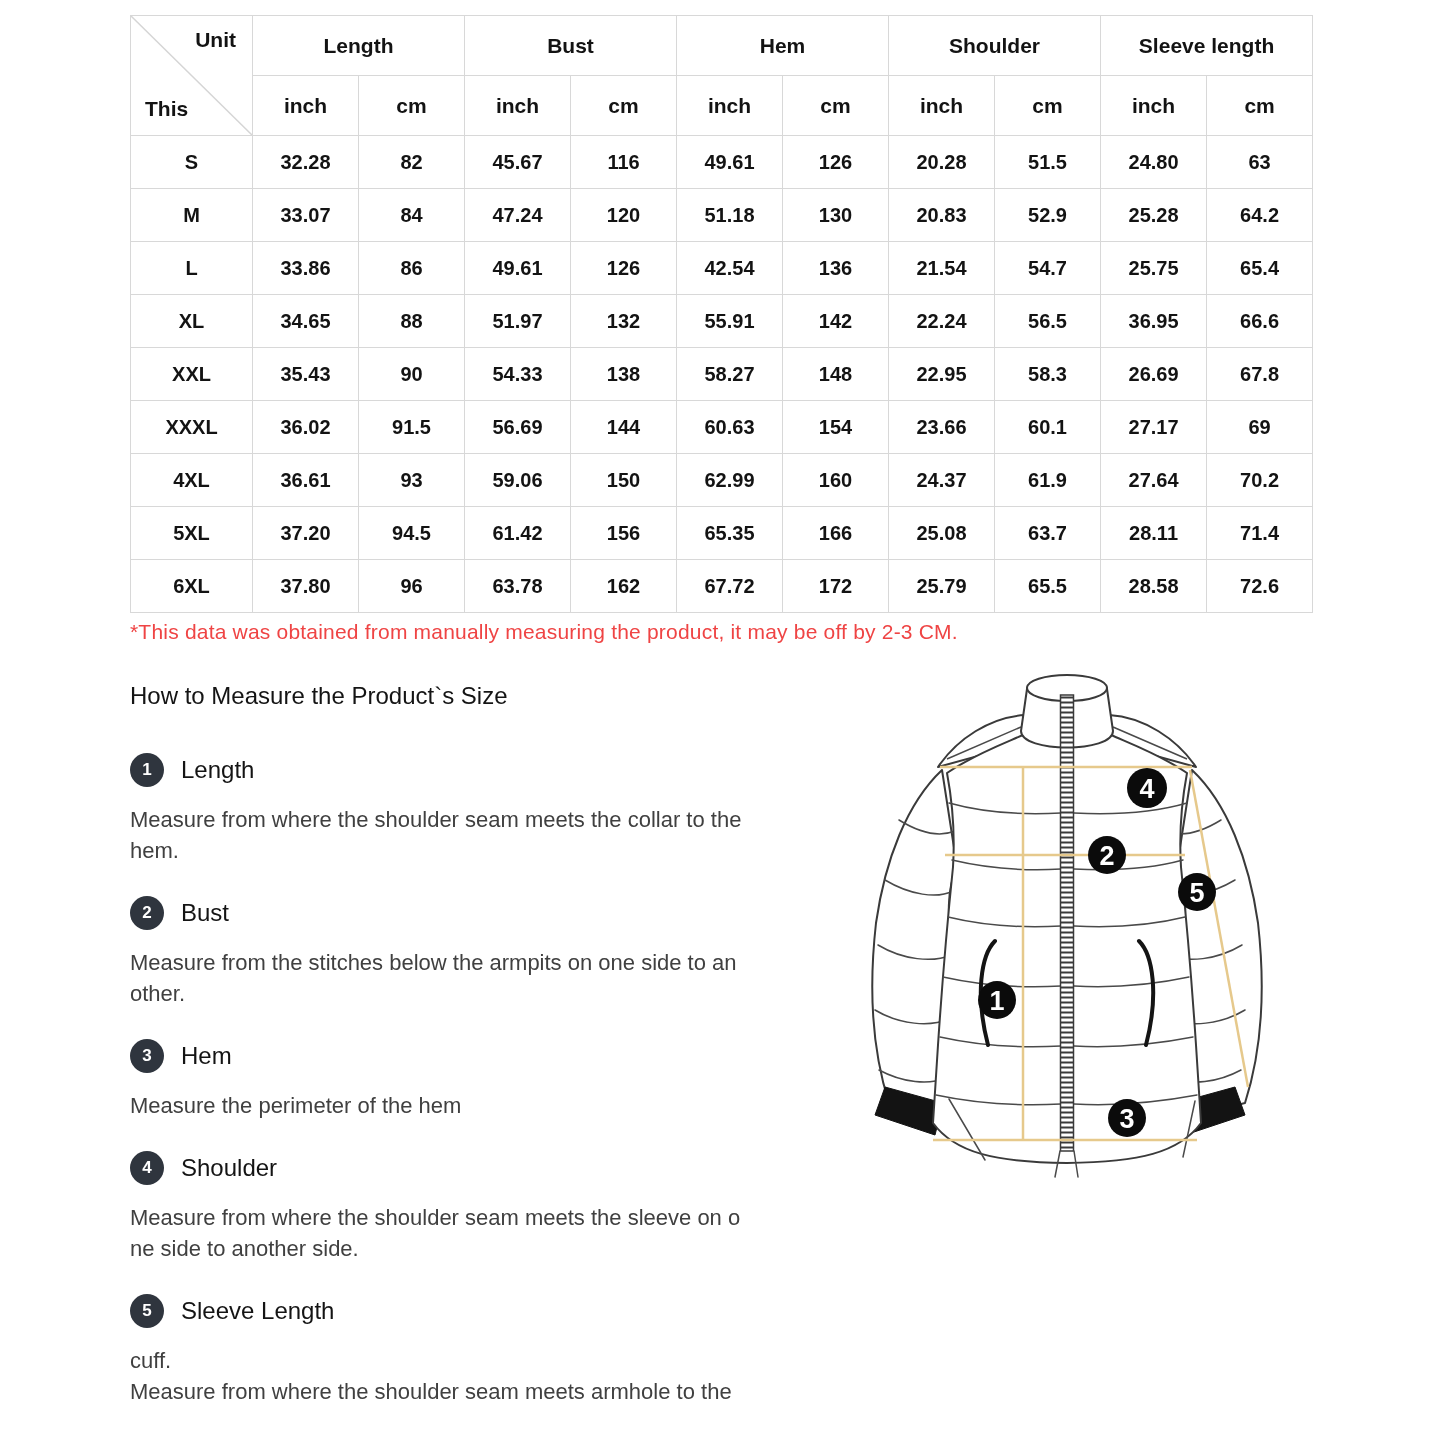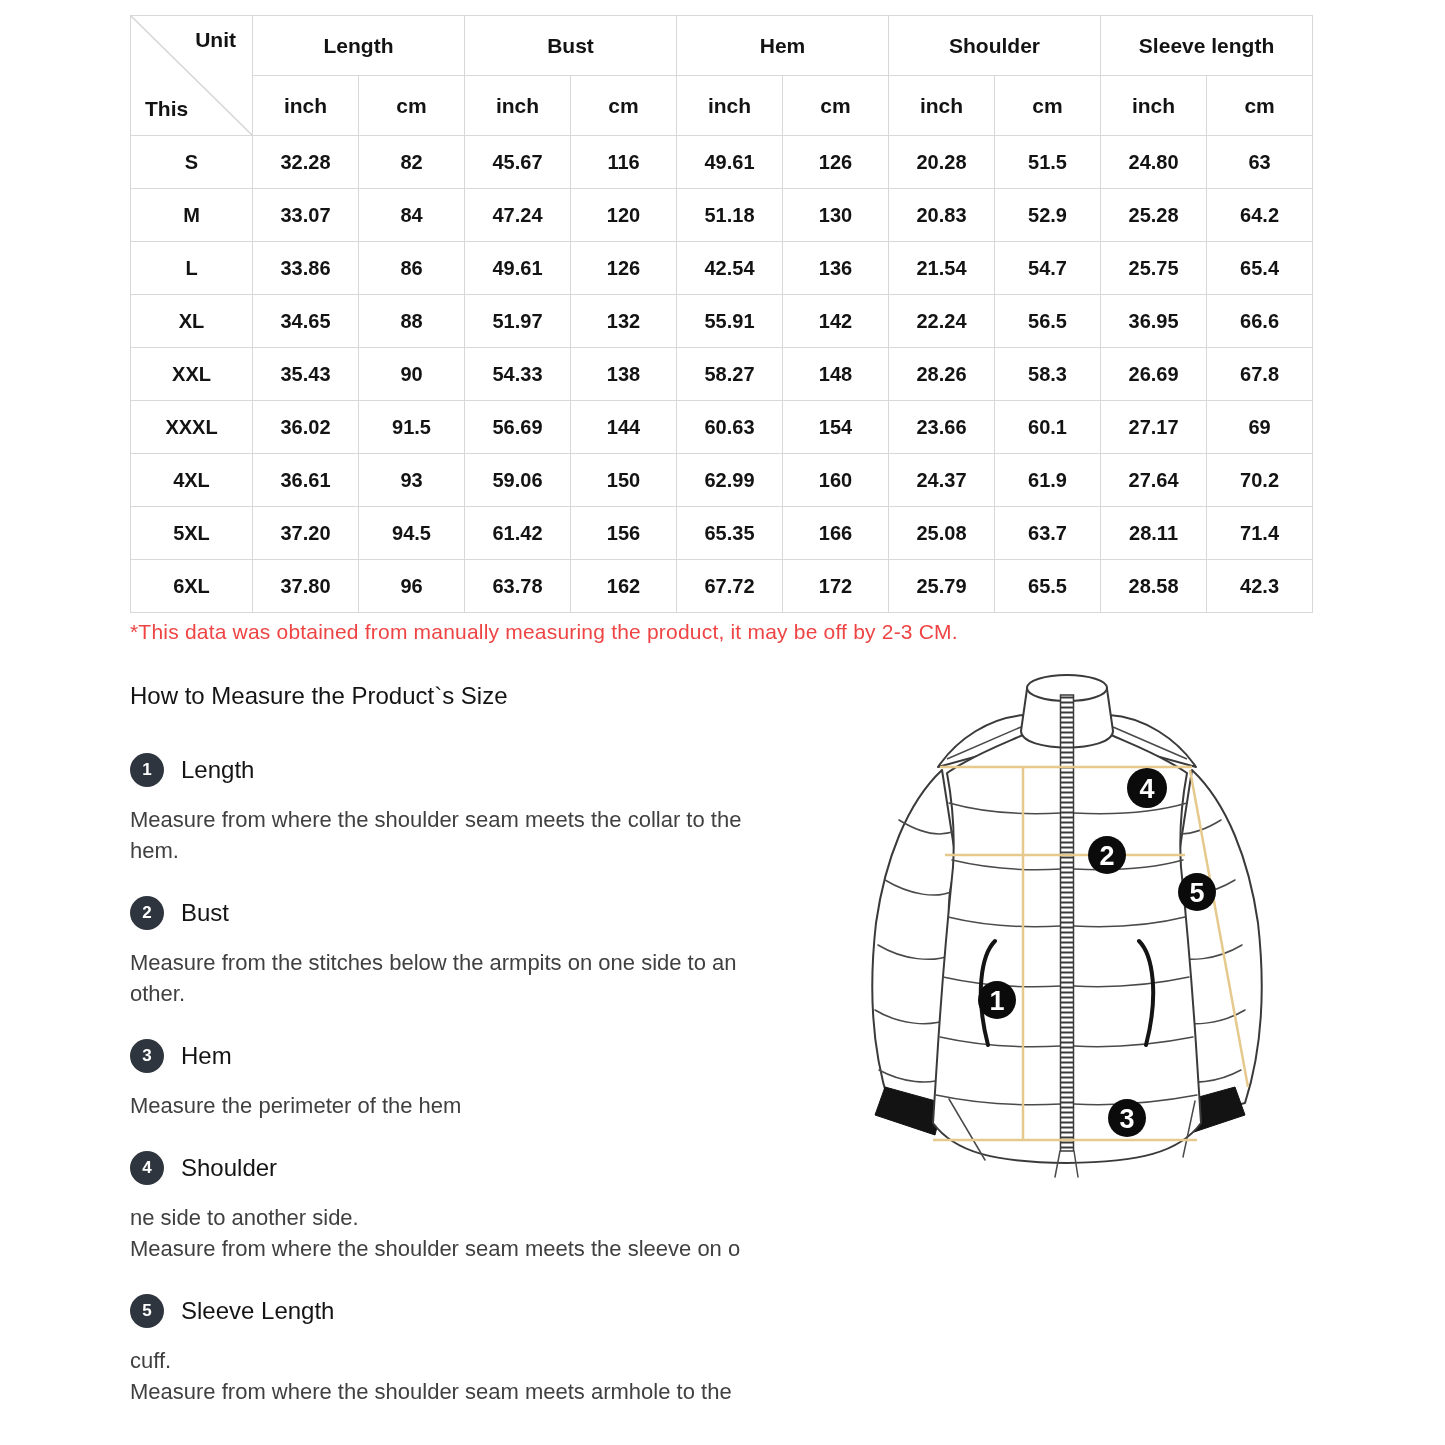--- a/index.html
+++ b/index.html
@@ -157,21 +157,21 @@
       <td>66.6</td>
     </tr>
     <tr class="data-row">
       <td>XXL</td>
       <td>35.43</td>
       <td>90</td>
       <td>54.33</td>
       <td>138</td>
       <td>58.27</td>
       <td>148</td>
-      <td>28.26</td>
+      <td>22.95</td>
       <td>58.3</td>
       <td>26.69</td>
       <td>67.8</td>
     </tr>
     <tr class="data-row">
       <td>XXXL</td>
       <td>36.02</td>
       <td>91.5</td>
       <td>56.69</td>
       <td>144</td>
@@ -212,21 +212,21 @@
       <td>6XL</td>
       <td>37.80</td>
       <td>96</td>
       <td>63.78</td>
       <td>162</td>
       <td>67.72</td>
       <td>172</td>
       <td>25.79</td>
       <td>65.5</td>
       <td>28.58</td>
-      <td>42.3</td>
+      <td>72.6</td>
     </tr>
   </tbody>
     </table>
 </div>
 
 <div class="footnote">*This data was obtained from manually measuring the product, it may be off by 2-3 CM.</div>
 
 <h2 class="guide-title">How to Measure the Product`s Size</h2>
 
 <div class="guide-items">
@@ -259,22 +259,22 @@
       <span class="desc-line">Measure the perimeter of the hem</span>
 
     </p>
   </div>
   <div class="guide-item">
     <div class="item-head">
       <span class="badge">4</span>
       <span class="item-label">Shoulder</span>
     </div>
     <p class="item-desc">
+      <span class="desc-line">Measure from where the shoulder seam meets the sleeve on o</span>
       <span class="desc-line">ne side to another side.</span>
-      <span class="desc-line">Measure from where the shoulder seam meets the sleeve on o</span>
     </p>
   </div>
   <div class="guide-item">
     <div class="item-head">
       <span class="badge">5</span>
       <span class="item-label">Sleeve Length</span>
     </div>
     <p class="item-desc">
       <span class="desc-line">cuff.</span>
       <span class="desc-line">Measure from where the shoulder seam meets armhole to the</span>

